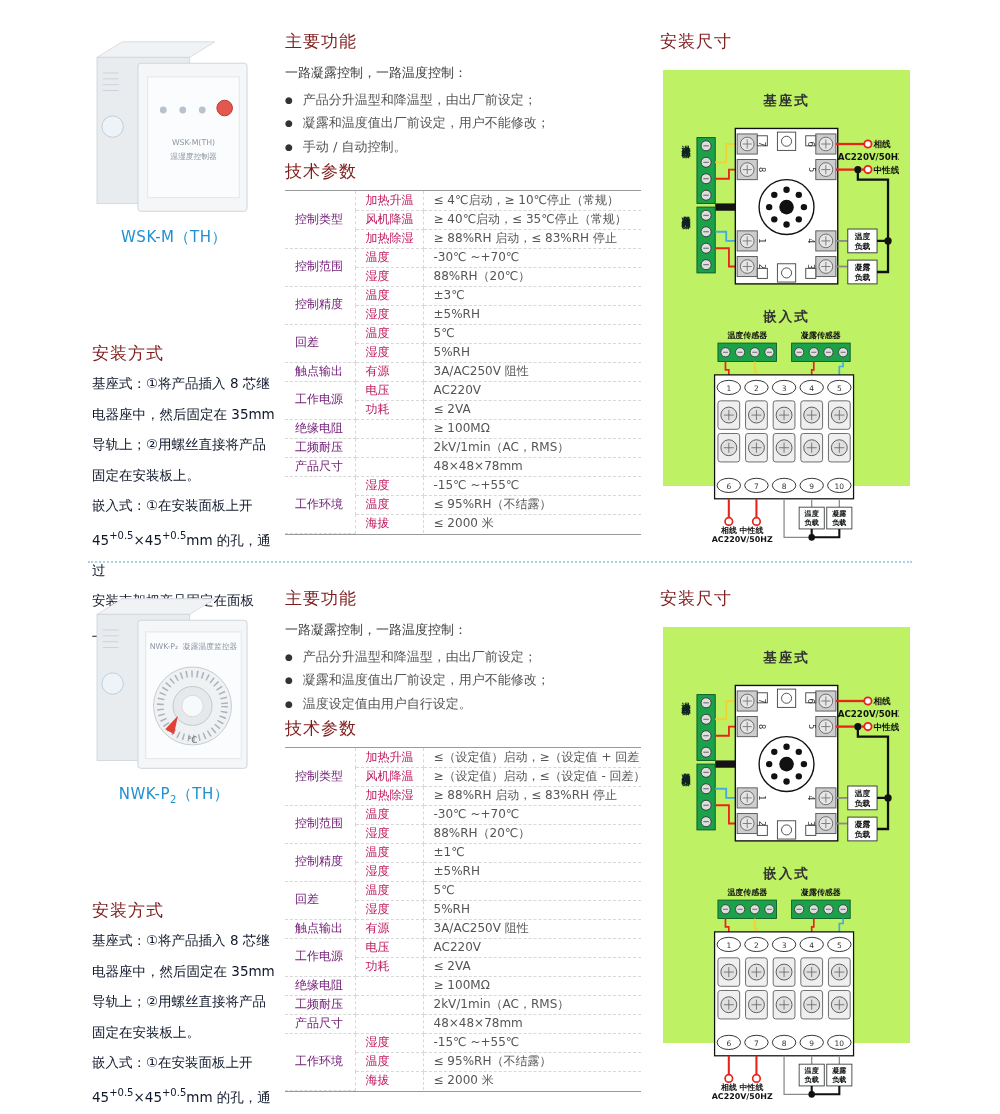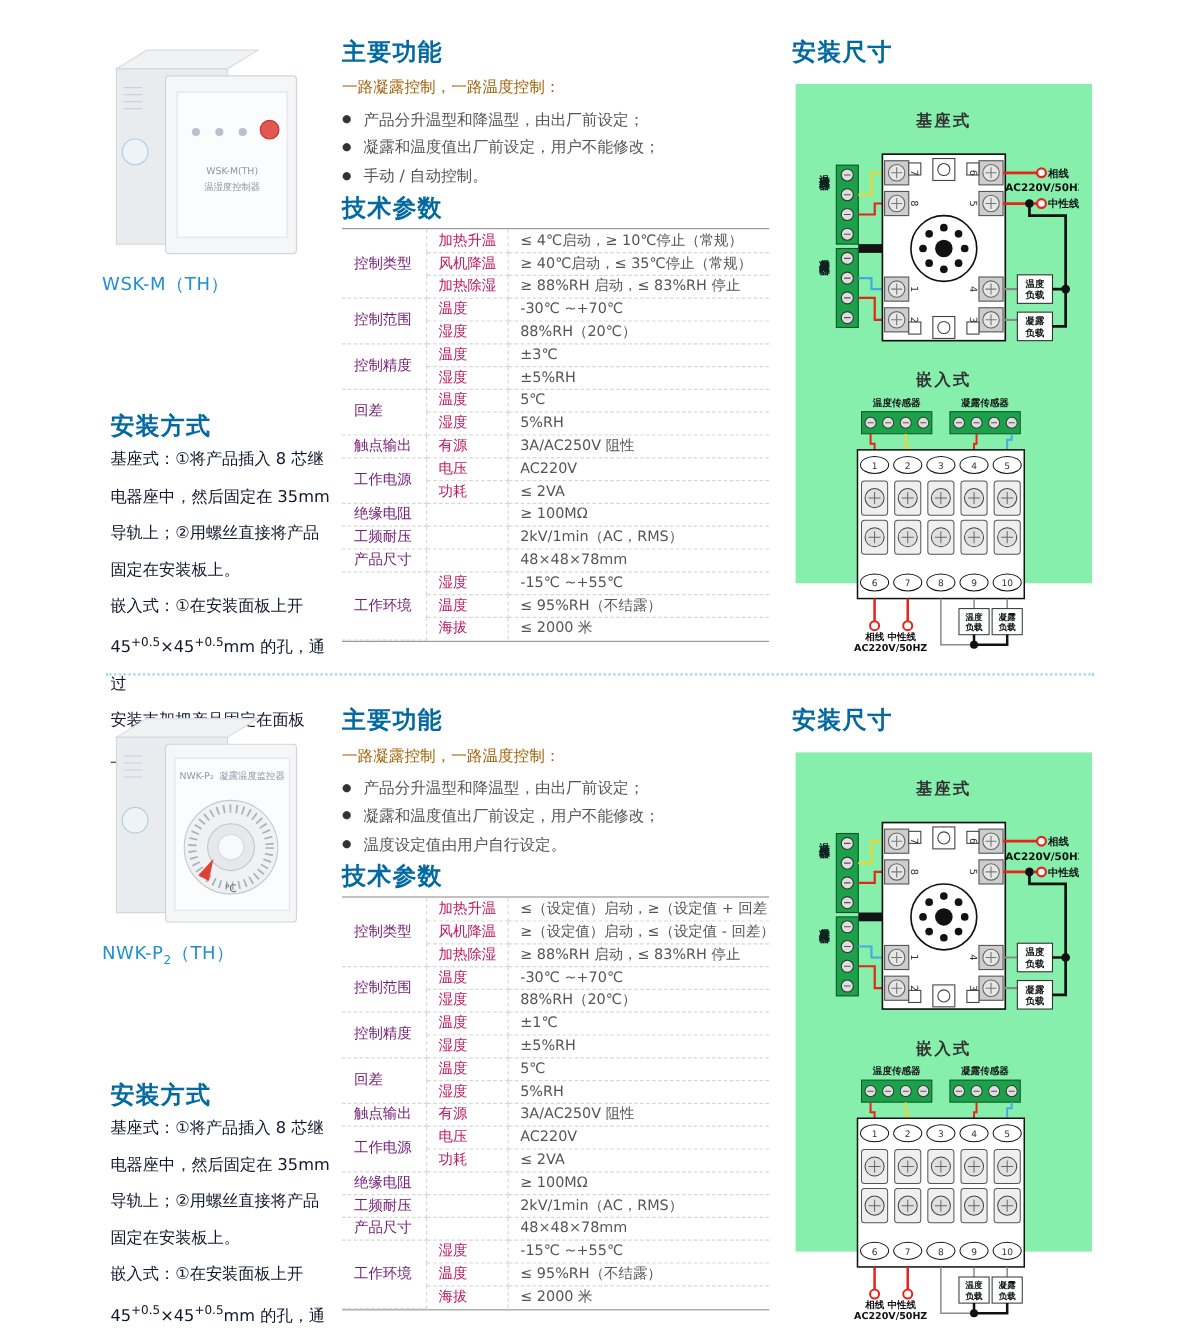--- a/index.html
+++ b/index.html
@@ -2,51 +2,51 @@
 <html><head>
 <meta charset="utf-8">
 <style>
   * { margin:0; padding:0; box-sizing:border-box; }
   body { font-family:"DejaVu Sans","Liberation Sans",sans-serif; background:#fff; }
   .page { position:relative; width:1000px; height:1114px; background:#fff; overflow:hidden; }
   .section { position:absolute; left:0; width:1000px; height:557px; }
   .sec-0 { top:0; } .sec-1 { top:557px; }
   .divider { position:absolute; top:561px; left:88px; width:824px; border-top:2px dotted #a6d4ec; }
 
-  h3.hd { font-size:20px; font-weight:700; color:#0369a1; letter-spacing:1px; }
+  h3.hd { font-size:17px; font-weight:400; color:#7f1d1d; letter-spacing:1px; }
 
   
   .photo-wrap { position:absolute; left:85px; top:34px; width:178px; height:190px; }
-  .product-name { position:absolute; left:85px; top:228px; width:178px; text-align:left;
+  .product-name { position:absolute; left:85px; top:228px; width:178px; text-align:center;
                   font-size:15px; color:#2090d0; letter-spacing:.5px; }
   .product-name sub { font-size:10px; }
   .mount-hd { position:absolute; left:92px; top:342px; }
   .mount-txt { position:absolute; left:92px; top:368px; width:186px; font-size:13.5px;
                color:#0f172a; line-height:30.5px; }
   .mount-txt sup { font-size:10px; }
   .fn-hd { position:absolute; left:285px; top:30px; }
-  .intro { position:absolute; left:285px; top:64px; font-size:13px; color:#a16207; }
+  .intro { position:absolute; left:285px; top:64px; font-size:13px; color:#404040; }
   .features { position:absolute; left:285px; top:88px; list-style:none; }
   .features li { display:flex; align-items:center; height:23.5px; font-size:13px; color:#555; }
   .features .blt { font-size:9px; color:#333; margin-right:10px; }
   .tp-hd { position:absolute; left:285px; top:160px; }
   .spec-wrap { position:absolute; left:285px; top:190px; width:356px;
                border-top:1px solid #9a9a9a; border-bottom:1px solid #9a9a9a; }
   table.spec { width:100%; border-collapse:collapse; table-layout:fixed; }
   table.spec td { font-size:12px; color:#555; height:19px; line-height:1.1; padding:2px 4px 2px 10px;
                   border-bottom:1px dashed #d8d8d8; border-right:1px dashed #d8d8d8;
                   vertical-align:middle; overflow:hidden; white-space:nowrap; }
   table.spec td.tg { width:70px; color:#701a75; }
   table.spec td.ts { width:68px; color:#be185d; }
   table.spec td.tv { border-right:none; }
   table.spec tr:last-child td { border-bottom:none; }
 
   
   .dims-hd { position:absolute; left:660px; top:30px; }
-  .panel { position:absolute; left:663px; top:70px; width:247px; height:416px; background:#86efac; }
+  .panel { position:absolute; left:663px; top:70px; width:247px; height:416px; background:#bef264; }
   .panel .d-label { text-align:center; font-size:13.5px; font-weight:700; color:#333;
                     letter-spacing:2px; padding-top:22px; }
   .panel .d-label.second { padding-top:4px; }
   .panel svg { display:block; margin:2px auto 0 auto; }
   .v-label { position:absolute; writing-mode:vertical-rl; text-orientation:upright;
              font-size:9px; font-weight:700; color:#122; letter-spacing:1px; line-height:11px; }
   .v-label.vl-1 { left:17px; top:68px; }
   .v-label.vl-2 { left:17px; top:139px; }
 
   svg text { font-family:"DejaVu Sans","Liberation Sans",sans-serif; }

